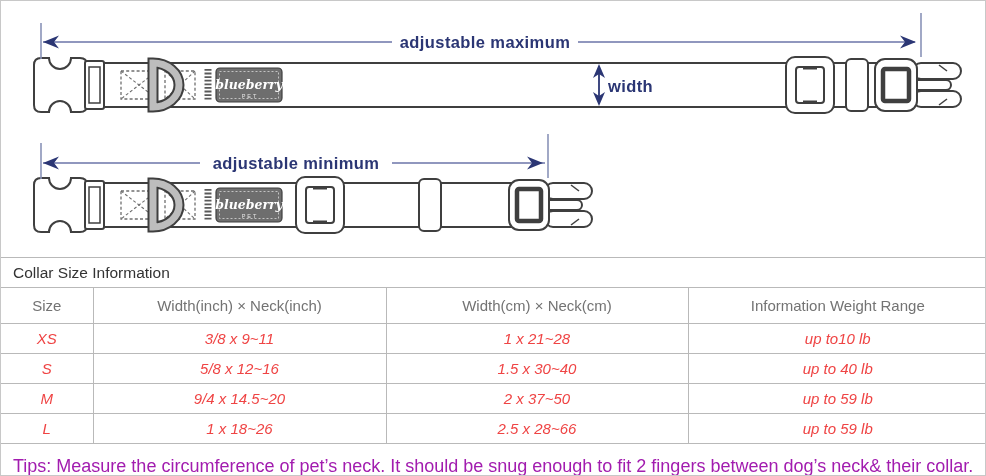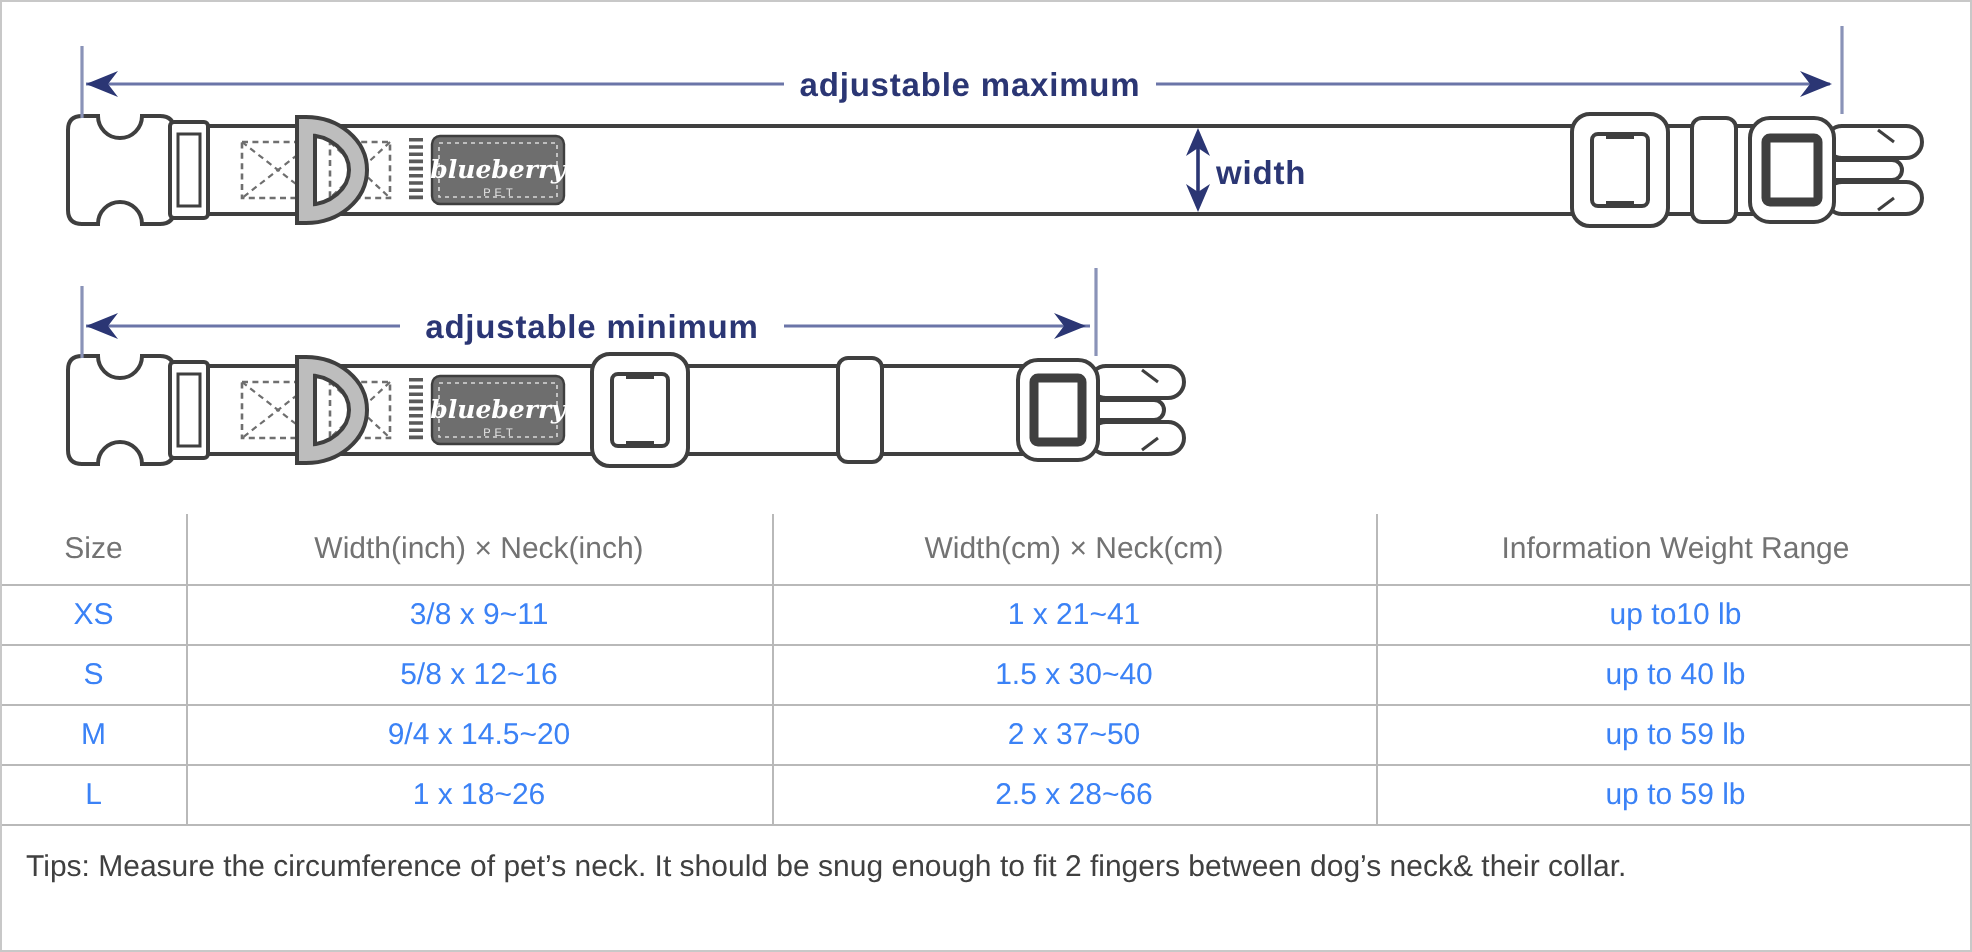--- a/index.html
+++ b/index.html
@@ -30,25 +30,25 @@
   .gtick{stroke:#3f3f3f;stroke-width:3;}
 
   .info-title{
     height:31px;line-height:30px;box-sizing:border-box;padding-left:12px;
     border-top:1px solid #b9b9b9;border-bottom:1px solid #b9b9b9;
     font-size:15.5px;color:#333;
   }
   table{width:100%;border-collapse:collapse;table-layout:fixed;}
   th{height:33px;font-weight:400;font-size:15px;color:#737373;
      border:1px solid #b9b9b9;border-top:none;text-align:center;}
-  td{height:27px;font-size:15px;color:#3b82f6;
-     border:1px solid #b9b9b9;text-align:center;}
+  td{height:27px;font-size:15px;color:#ef4444;
+     border:1px solid #b9b9b9;text-align:center;font-style:italic;}
   th:first-child,td:first-child{border-left:none;}
   th:last-child,td:last-child{border-right:none;}
-  .tips{padding:12px 10px 0 12px;font-size:15px;color:#404040;}
+  .tips{padding:12px 10px 0 12px;font-size:18px;color:#a21caf;}
 </style>
 </head>
 <body>
 
 <div class="frame">
 
   <svg width="986" height="256" viewBox="0 0 986 256">
 
     <g>
       <rect class="outline" x="100" y="62" width="788" height="44"></rect>
@@ -177,41 +177,42 @@
       <line class="tick" x1="40" y1="142" x2="40" y2="178"></line>
       <line class="tick" x1="547" y1="133" x2="547" y2="177"></line>
       <line class="arrowline" x1="42" y1="162" x2="544" y2="162"></line>
       <rect x="199" y="151" width="192" height="22" fill="#fff"></rect>
       <polygon class="navy" points="42,162 58,155.5 53,162 58,168.5"></polygon>
       <polygon class="navy" points="542,162 526,155.5 531,162 526,168.5"></polygon>
       <text class="navytext" x="295" y="168" text-anchor="middle">adjustable minimum</text>
     </g>
   </svg>
 
+  <div class="info-title">Collar Size Information</div>
 
   <table>
     <colgroup>
       <col style="width:92px">
         <col style="width:293px">
         <col style="width:302px">
         <col style="width:299px">
     </colgroup>
     <thead>
       <tr>
         <th>Size</th>
         <th>Width(inch) × Neck(inch)</th>
         <th>Width(cm) × Neck(cm)</th>
         <th>Information Weight Range</th>
       </tr>
     </thead>
     <tbody>
       <tr>
         <td>XS</td>
         <td>3/8 x 9~11</td>
-        <td>1 x 21~41</td>
+        <td>1 x 21~28</td>
         <td>up to10 lb</td>
       </tr>
       <tr>
         <td>S</td>
         <td>5/8 x 12~16</td>
         <td>1.5 x 30~40</td>
         <td>up to 40 lb</td>
       </tr>
       <tr>
         <td>M</td>

